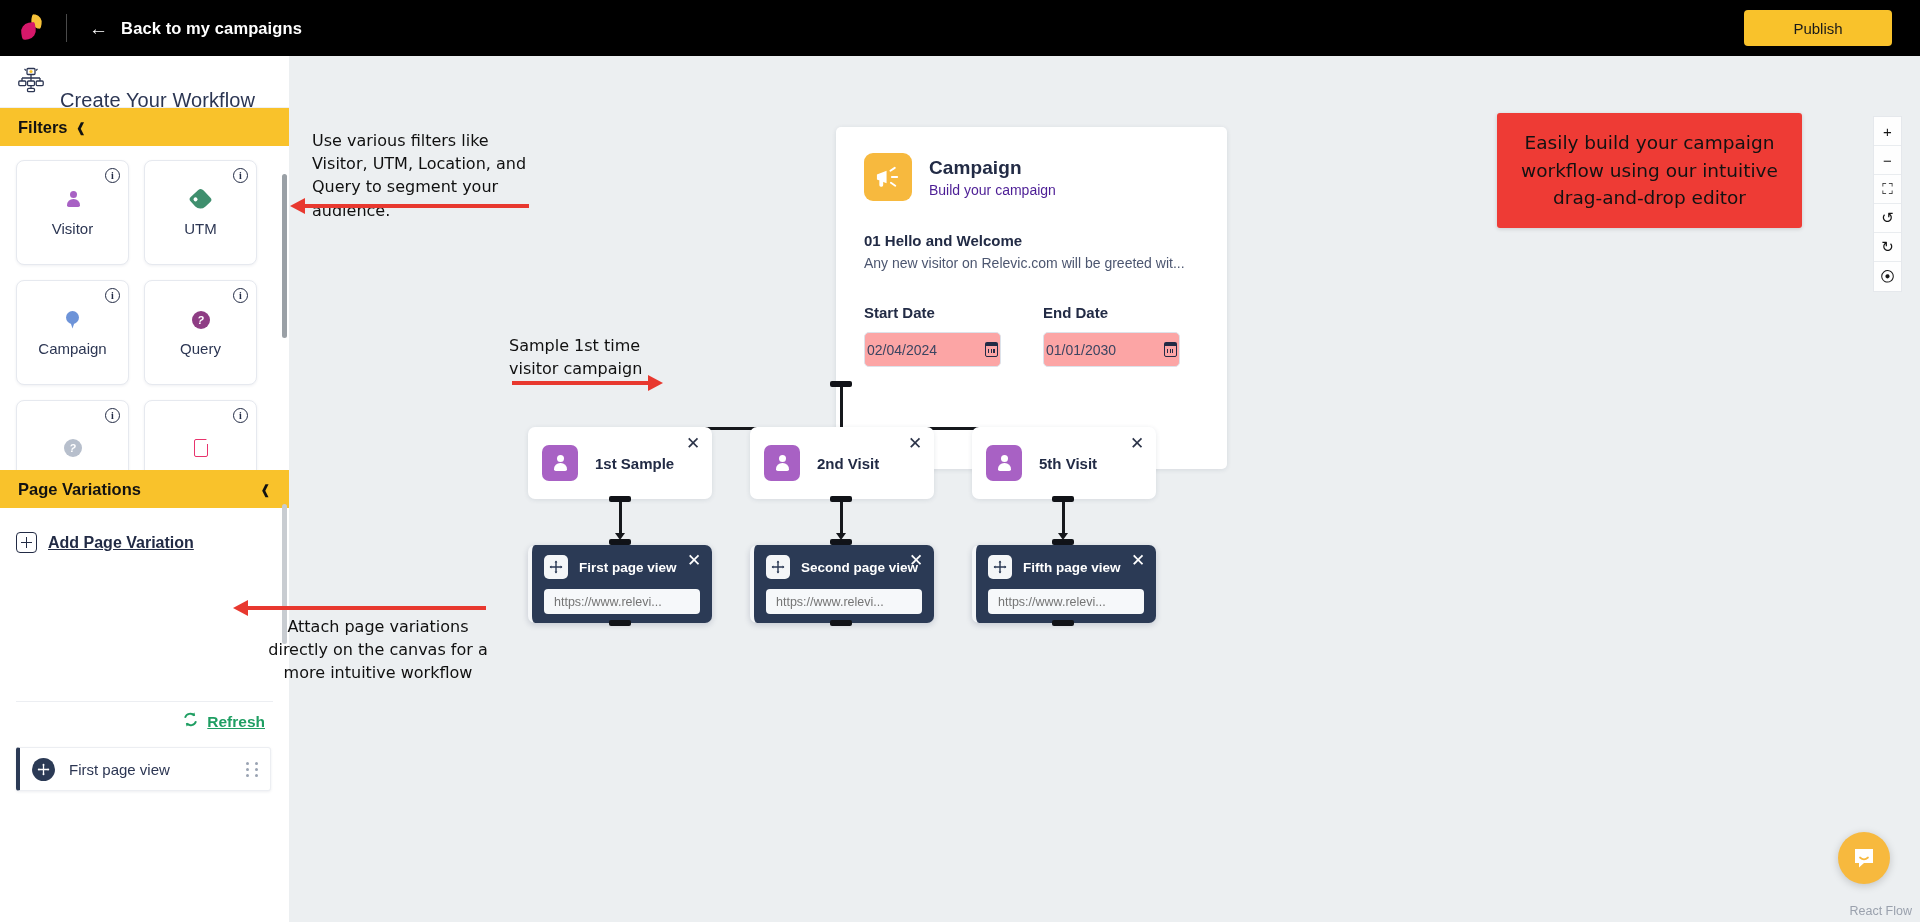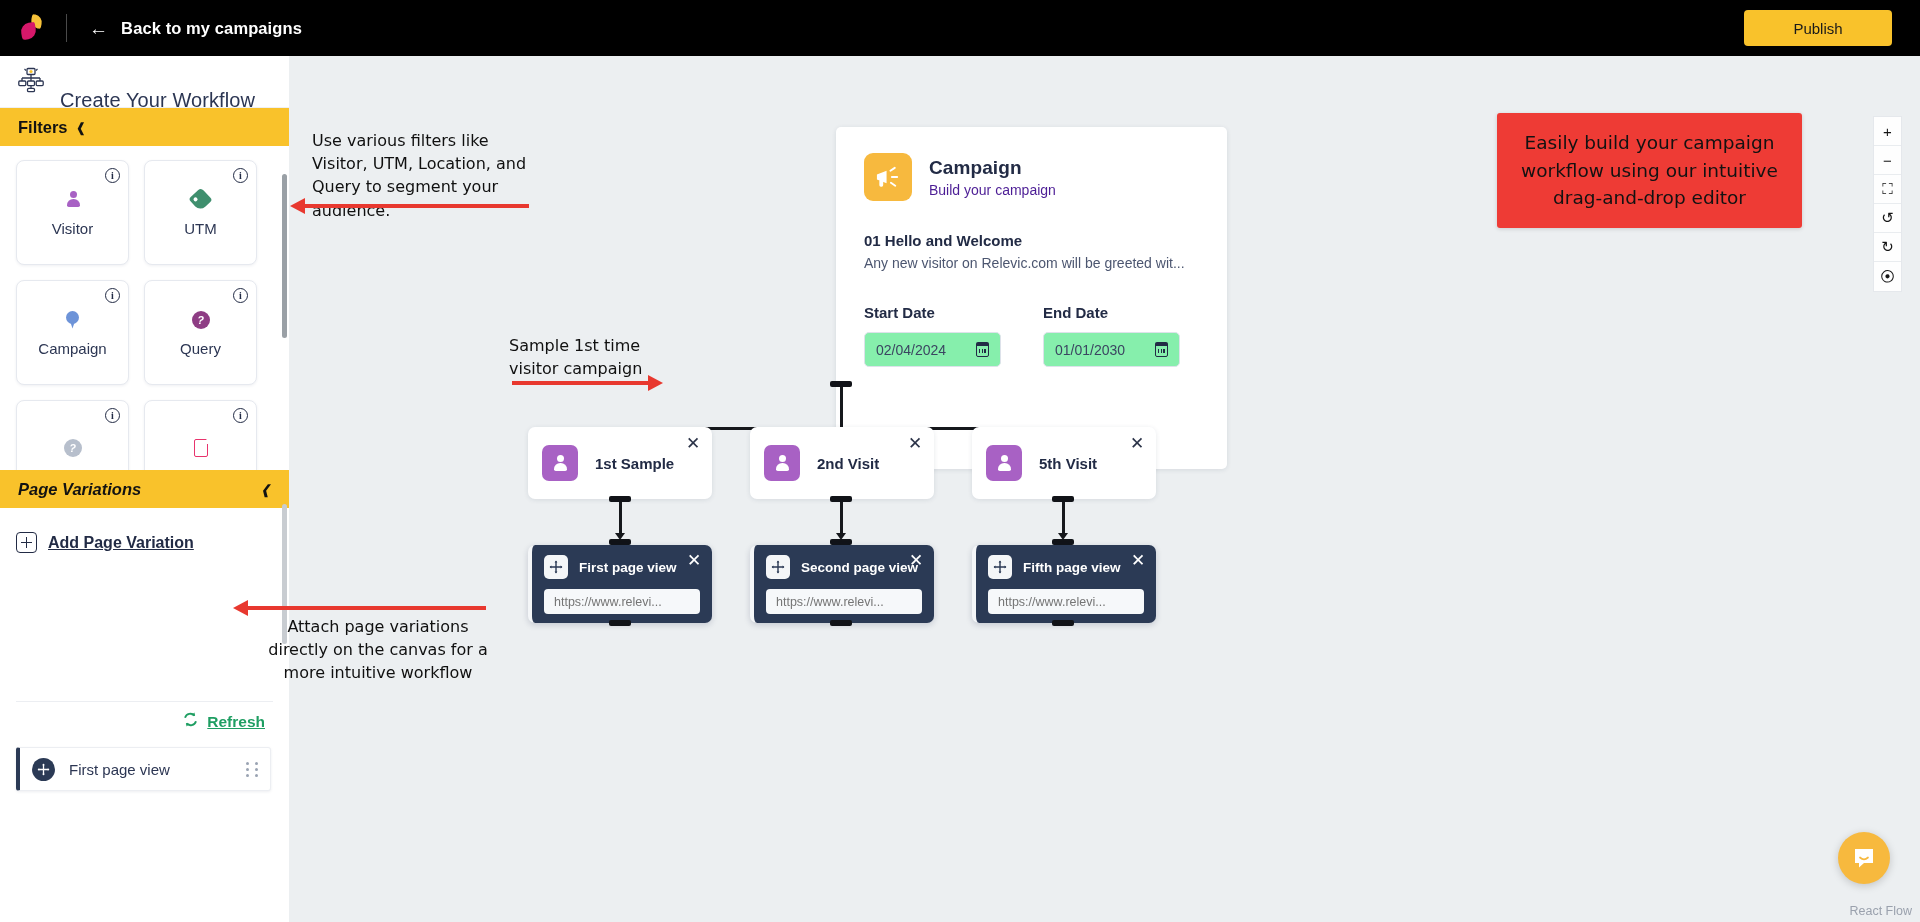--- a/index.html
+++ b/index.html
@@ -53,21 +53,20 @@
   .section-head {
     height: 38px; background: #f9c22b; display: flex; align-items: center;
     padding: 0 18px; cursor: pointer;
   }
   .section-head .st { font-size: 16.5px; font-weight: bold; color: #121212; }
   .section-head .chev { margin-left: 8px; font-size: 13px; color: #121212; }
   #filters-head { position: absolute; left: 0; top: 52px; width: 289px; }
   #pagevar-head {
     position: absolute; left: 0; top: 414px; width: 289px;
     justify-content: space-between;
-    font-style: italic;
   }
   #filters-body {
     position: absolute; left: 0; top: 90px; width: 289px; height: 330px;
     overflow: hidden; padding: 14px 16px 0 16px;
   }
   #filter-grid { display: flex; flex-wrap: wrap; gap: 15px; }
   .filter-card {
     width: 113px; height: 105px; background: #fff;
     border: 1px solid #e6e9ef; border-radius: 8px;
     box-shadow: 0 1px 3px rgba(25,40,80,.07);
@@ -198,22 +197,22 @@
   }
   #camp-title { font-size: 19px; font-weight: bold; color: #222b45; letter-spacing: .1px; }
   #camp-sub { font-size: 14px; color: #4c1d95; margin-top: 3px; }
   #camp-step { margin-top: 31px; font-size: 15px; font-weight: bold; color: #222b45; }
   #camp-desc { margin-top: 4px; font-size: 14px; color: #4c5670; line-height: 1.45; }
   #date-row { display: flex; gap: 42px; margin-top: 31px; }
   .date-label { font-size: 15px; font-weight: bold; color: #222b45; }
   .date-box {
     margin-top: 11px; width: 137px; height: 35px; border: 1px solid #dde2ea;
     border-radius: 5px; display: flex; align-items: center;
-    padding: 0 11px; justify-content: space-between; cursor: pointer;
-    background: #86efac;
+    padding: 0 2px; justify-content: space-between; cursor: pointer;
+    background: #fca5a5;
   }
   .date-val { font-size: 14px; color: #3b4561; }
   .cal {
     width: 13px; height: 14px; border: 1.4px solid #222b45; border-radius: 2px;
     position: relative; flex: none;
   }
   .cal::before {
     content:''; position:absolute; left:-1.4px; top:-1.4px; right:-1.4px; height:3.5px;
     background: #222b45; border-radius: 2px 2px 0 0;
   }

